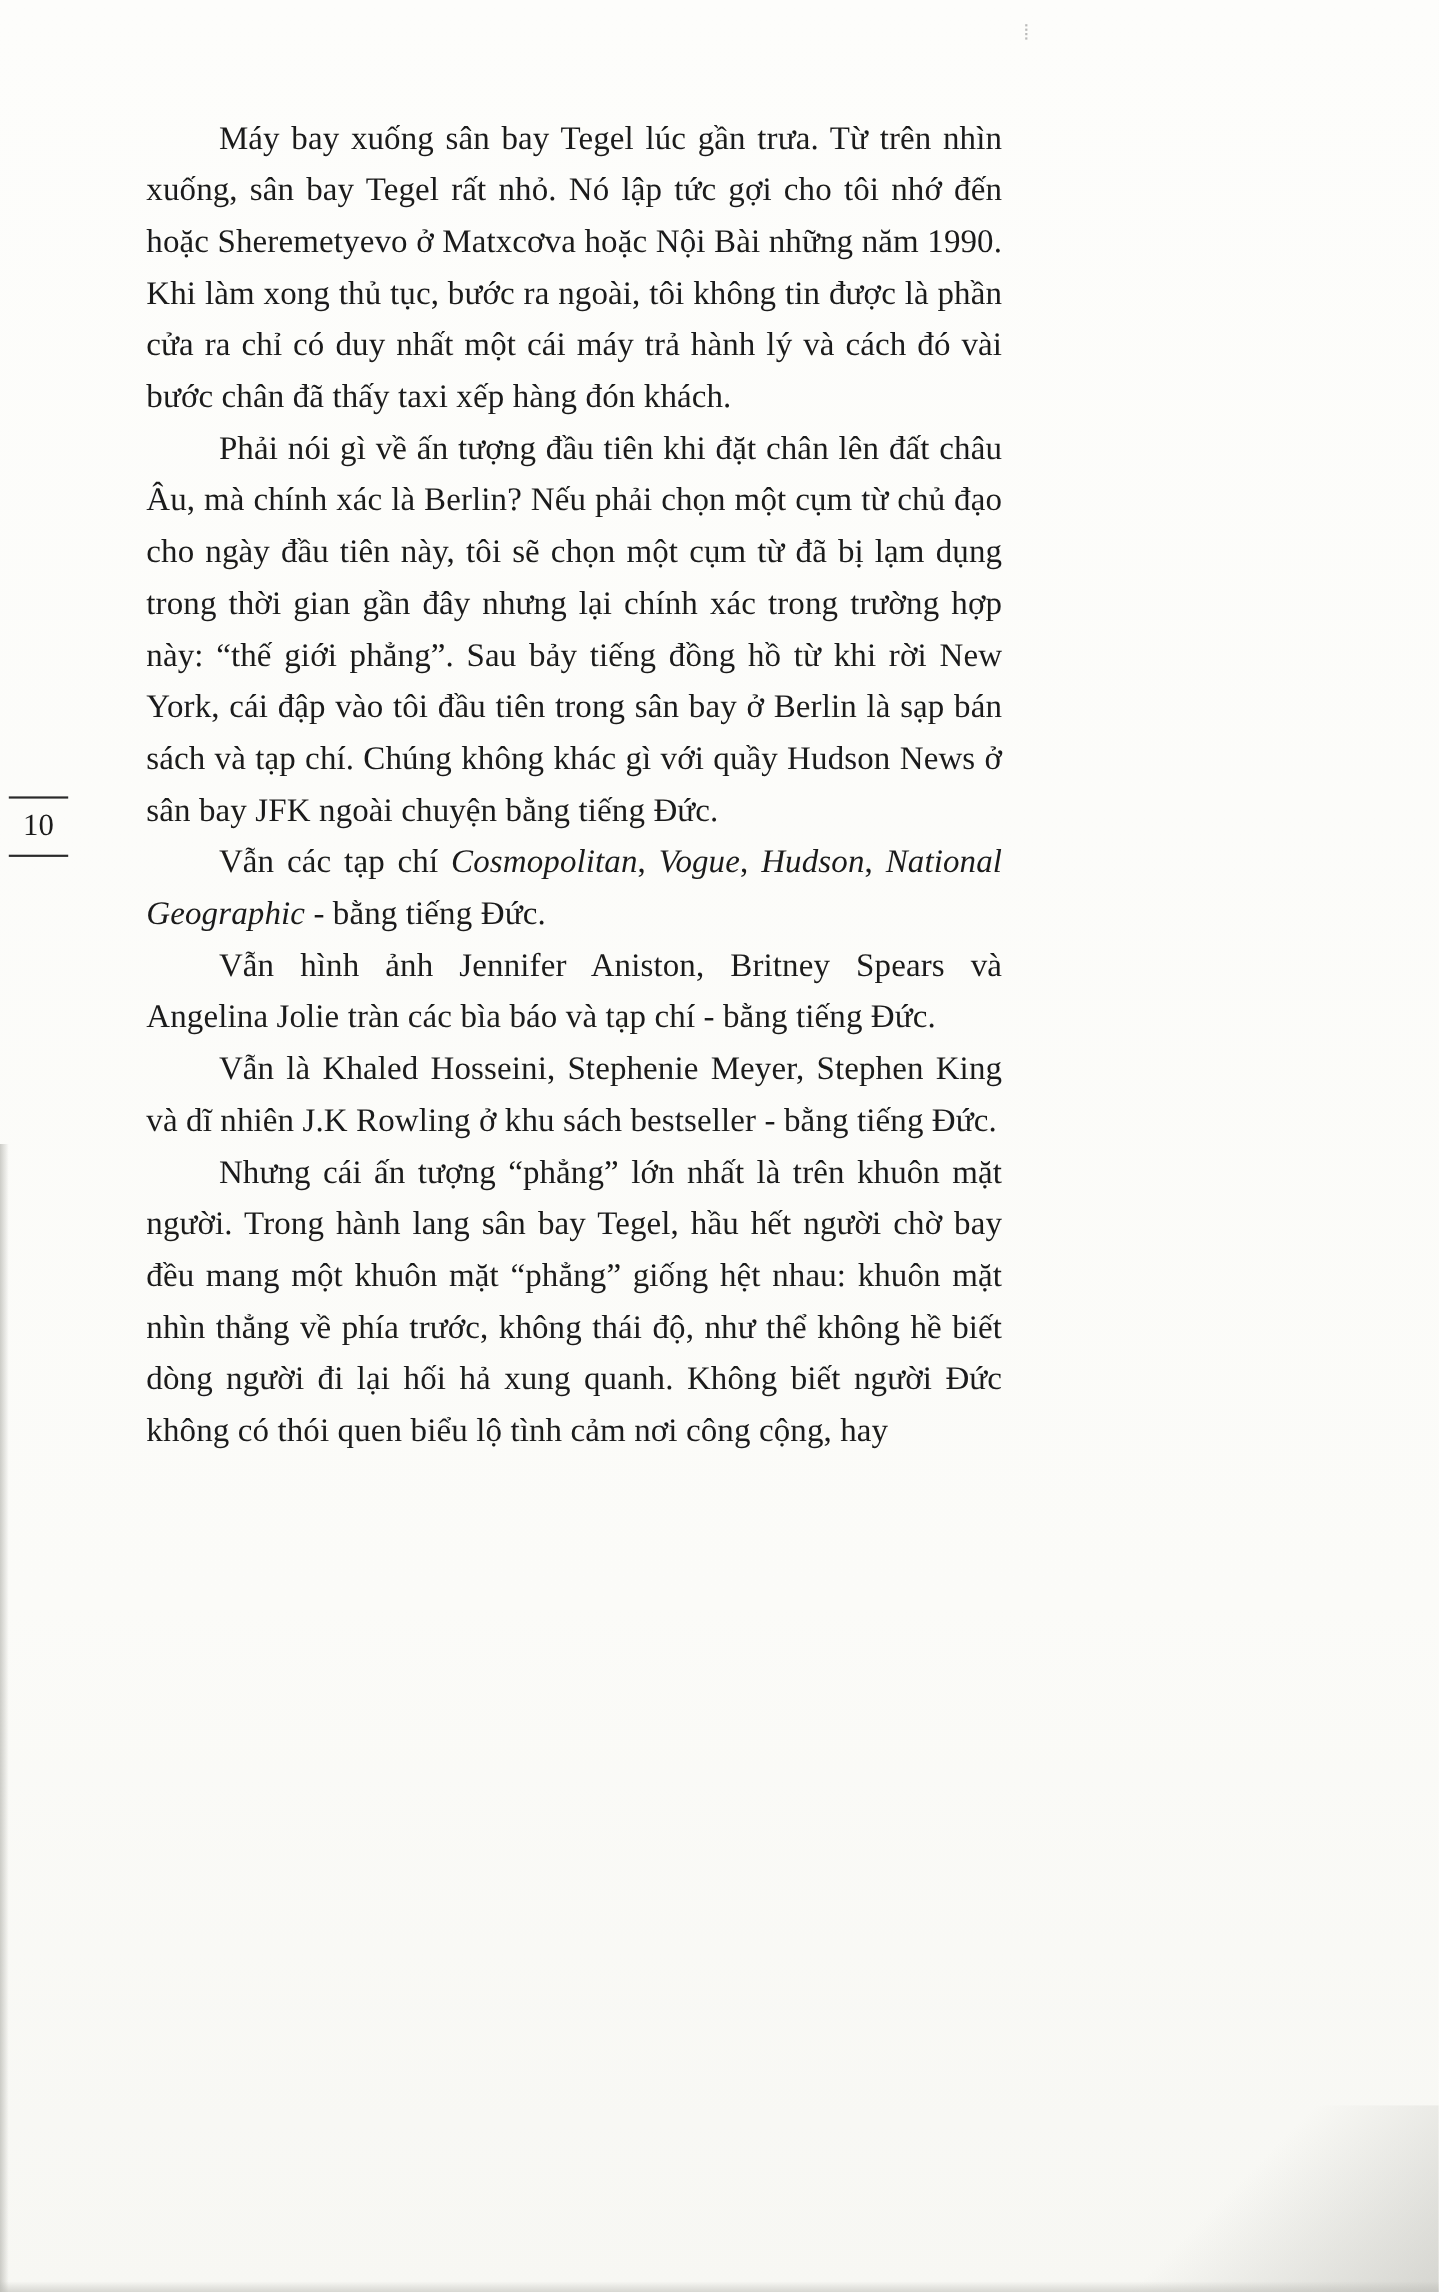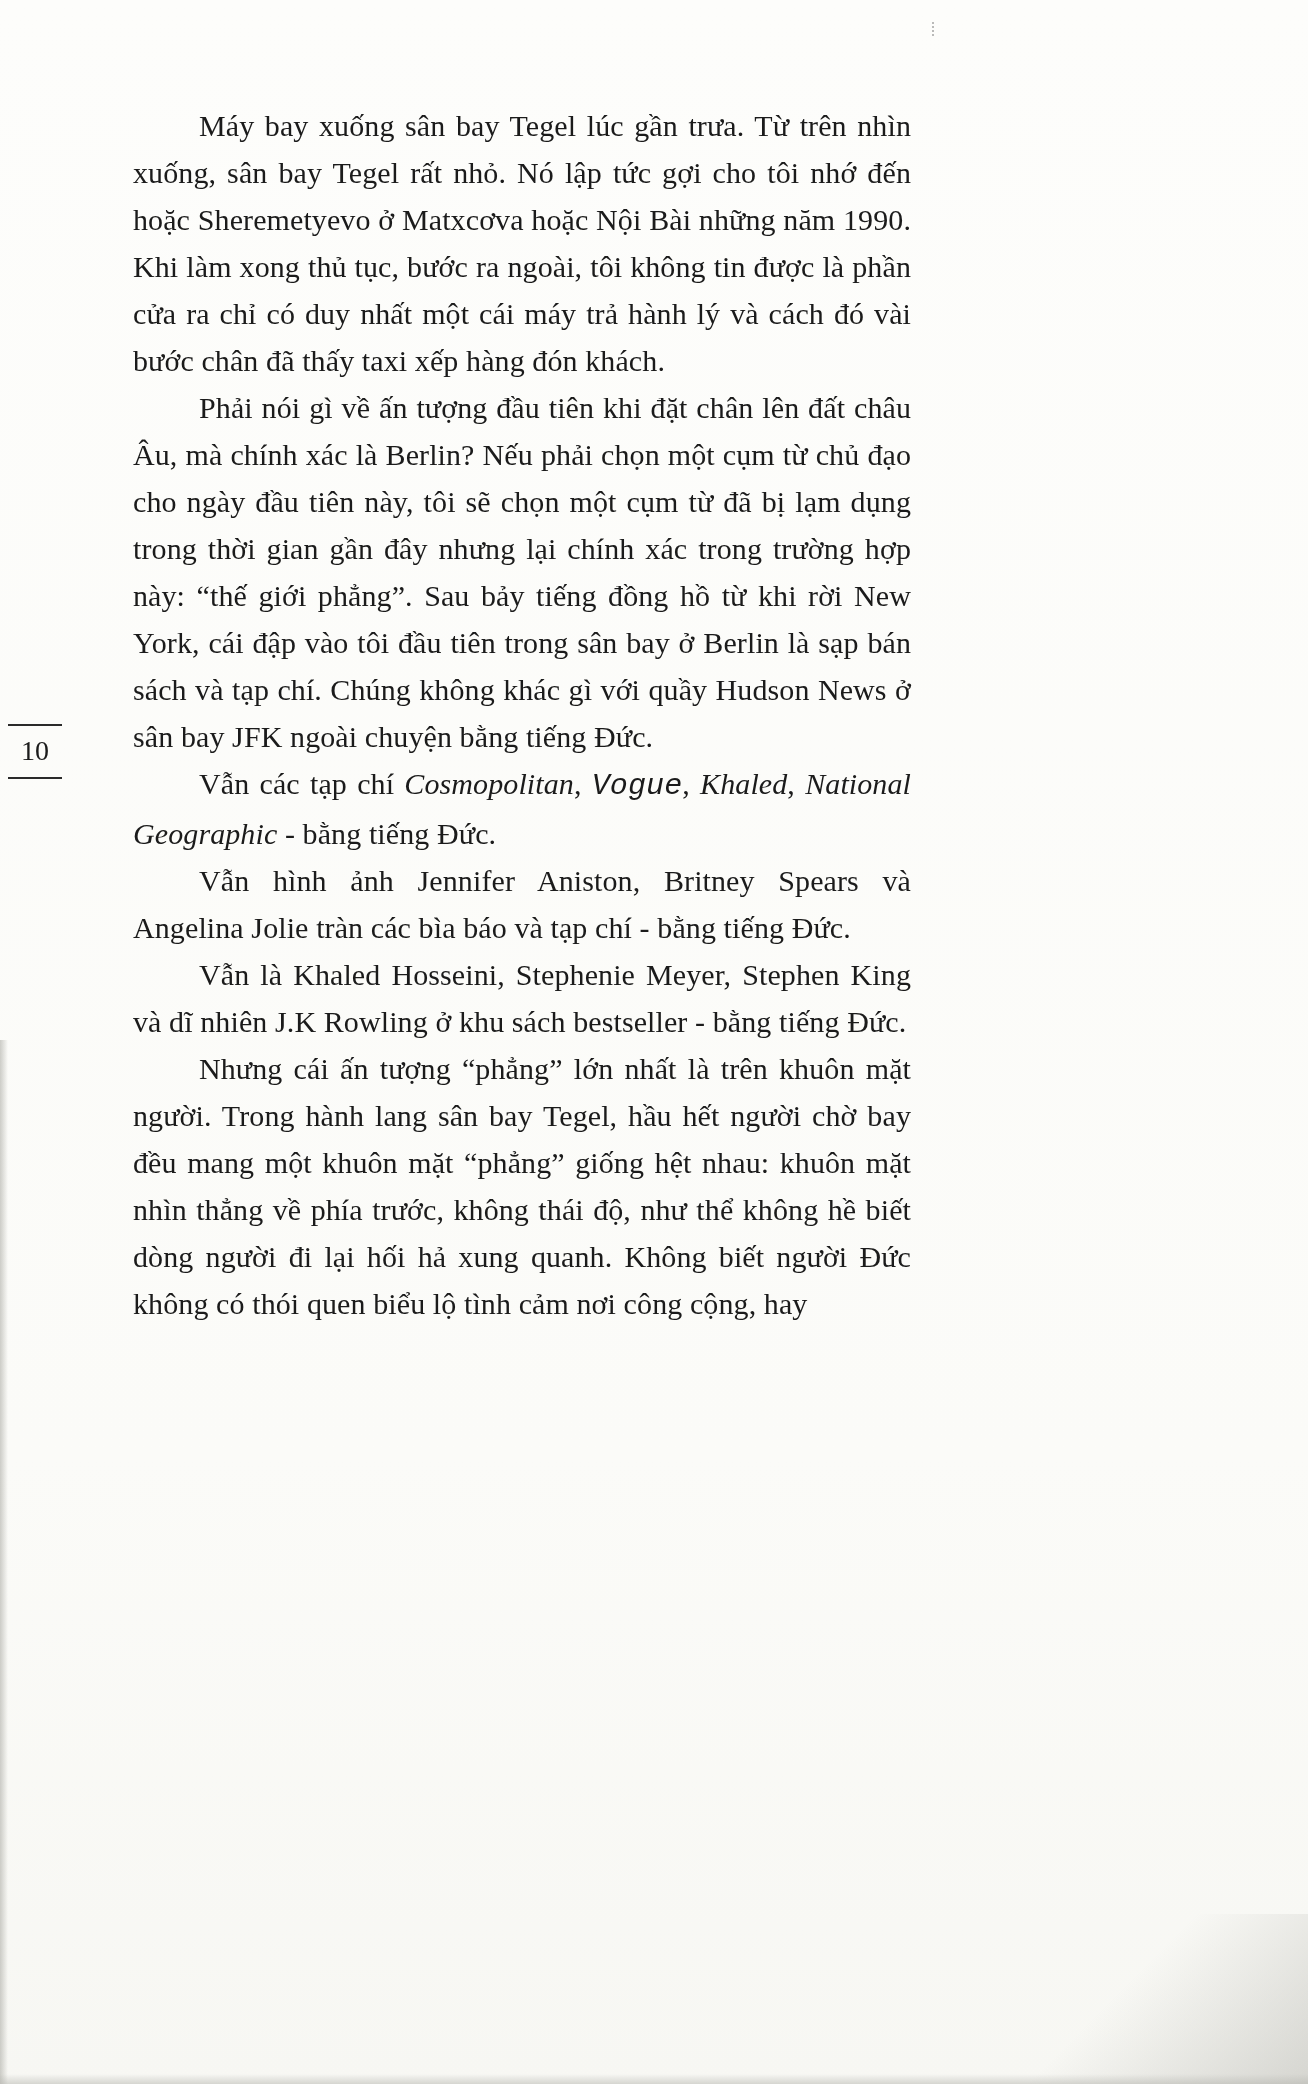--- a/index.html
+++ b/index.html
@@ -89,21 +89,21 @@
 
 <div class="scan-page">
 
   <div class="page-number-block">
     <span class="num">10</span>
   </div>
 
   <div class="text-block">
       <p><span>Máy bay xuống sân bay Tegel lúc gần trưa. Từ trên nhìn xuống, sân bay Tegel rất nhỏ. Nó lập tức gợi cho tôi nhớ đến hoặc Sheremetyevo ở Matxcơva hoặc Nội Bài những năm 1990. Khi làm xong thủ tục, bước ra ngoài, tôi không tin được là phần cửa ra chỉ có duy nhất một cái máy trả hành lý và cách đó vài bước chân đã thấy taxi xếp hàng đón khách.</span></p>
       <p><span>Phải nói gì về ấn tượng đầu tiên khi đặt chân lên đất châu Âu, mà chính xác là Berlin? Nếu phải chọn một cụm từ chủ đạo cho ngày đầu tiên này, tôi sẽ chọn một cụm từ đã bị lạm dụng trong thời gian gần đây nhưng lại chính xác trong trường hợp này: “thế giới phẳng”. Sau bảy tiếng đồng hồ từ khi rời New York, cái đập vào tôi đầu tiên trong sân bay ở Berlin là sạp bán sách và tạp chí. Chúng không khác gì với quầy Hudson News ở sân bay JFK ngoài chuyện bằng tiếng Đức.</span></p>
-      <p><span>Vẫn các tạp chí </span><span style="font-style: italic;">Cosmopolitan</span><span>, </span><span style="font-style: italic; font-family: Liberation Mono, monospace;">Vogue</span><span>, </span><span style="font-style: italic;">Khaled</span><span>, </span><span style="font-style: italic;">National Geographic</span><span> - bằng tiếng Đức.</span></p>
+      <p><span>Vẫn các tạp chí </span><span style="font-style: italic;">Cosmopolitan</span><span>, </span><span style="font-style: italic;">Vogue</span><span>, </span><span style="font-style: italic;">Hudson</span><span>, </span><span style="font-style: italic;">National Geographic</span><span> - bằng tiếng Đức.</span></p>
       <p><span>Vẫn hình ảnh Jennifer Aniston, Britney Spears và Angelina Jolie tràn các bìa báo và tạp chí - bằng tiếng Đức.</span></p>
       <p><span>Vẫn là Khaled Hosseini, Stephenie Meyer, Stephen King và dĩ nhiên J.K Rowling ở khu sách bestseller - bằng tiếng Đức.</span></p>
       <p><span>Nhưng cái ấn tượng “phẳng” lớn nhất là trên khuôn mặt người. Trong hành lang sân bay Tegel, hầu hết người chờ bay đều mang một khuôn mặt “phẳng” giống hệt nhau: khuôn mặt nhìn thẳng về phía trước, không thái độ, như thể không hề biết dòng người đi lại hối hả xung quanh. Không biết người Đức không có thói quen biểu lộ tình cảm nơi công cộng, hay</span></p>
     </div>
 
   <div class="speck"></div>
   <div class="edge-left"></div>
   <div class="corner-bottom-right"></div>
   <div class="edge-bottom"></div>
 

